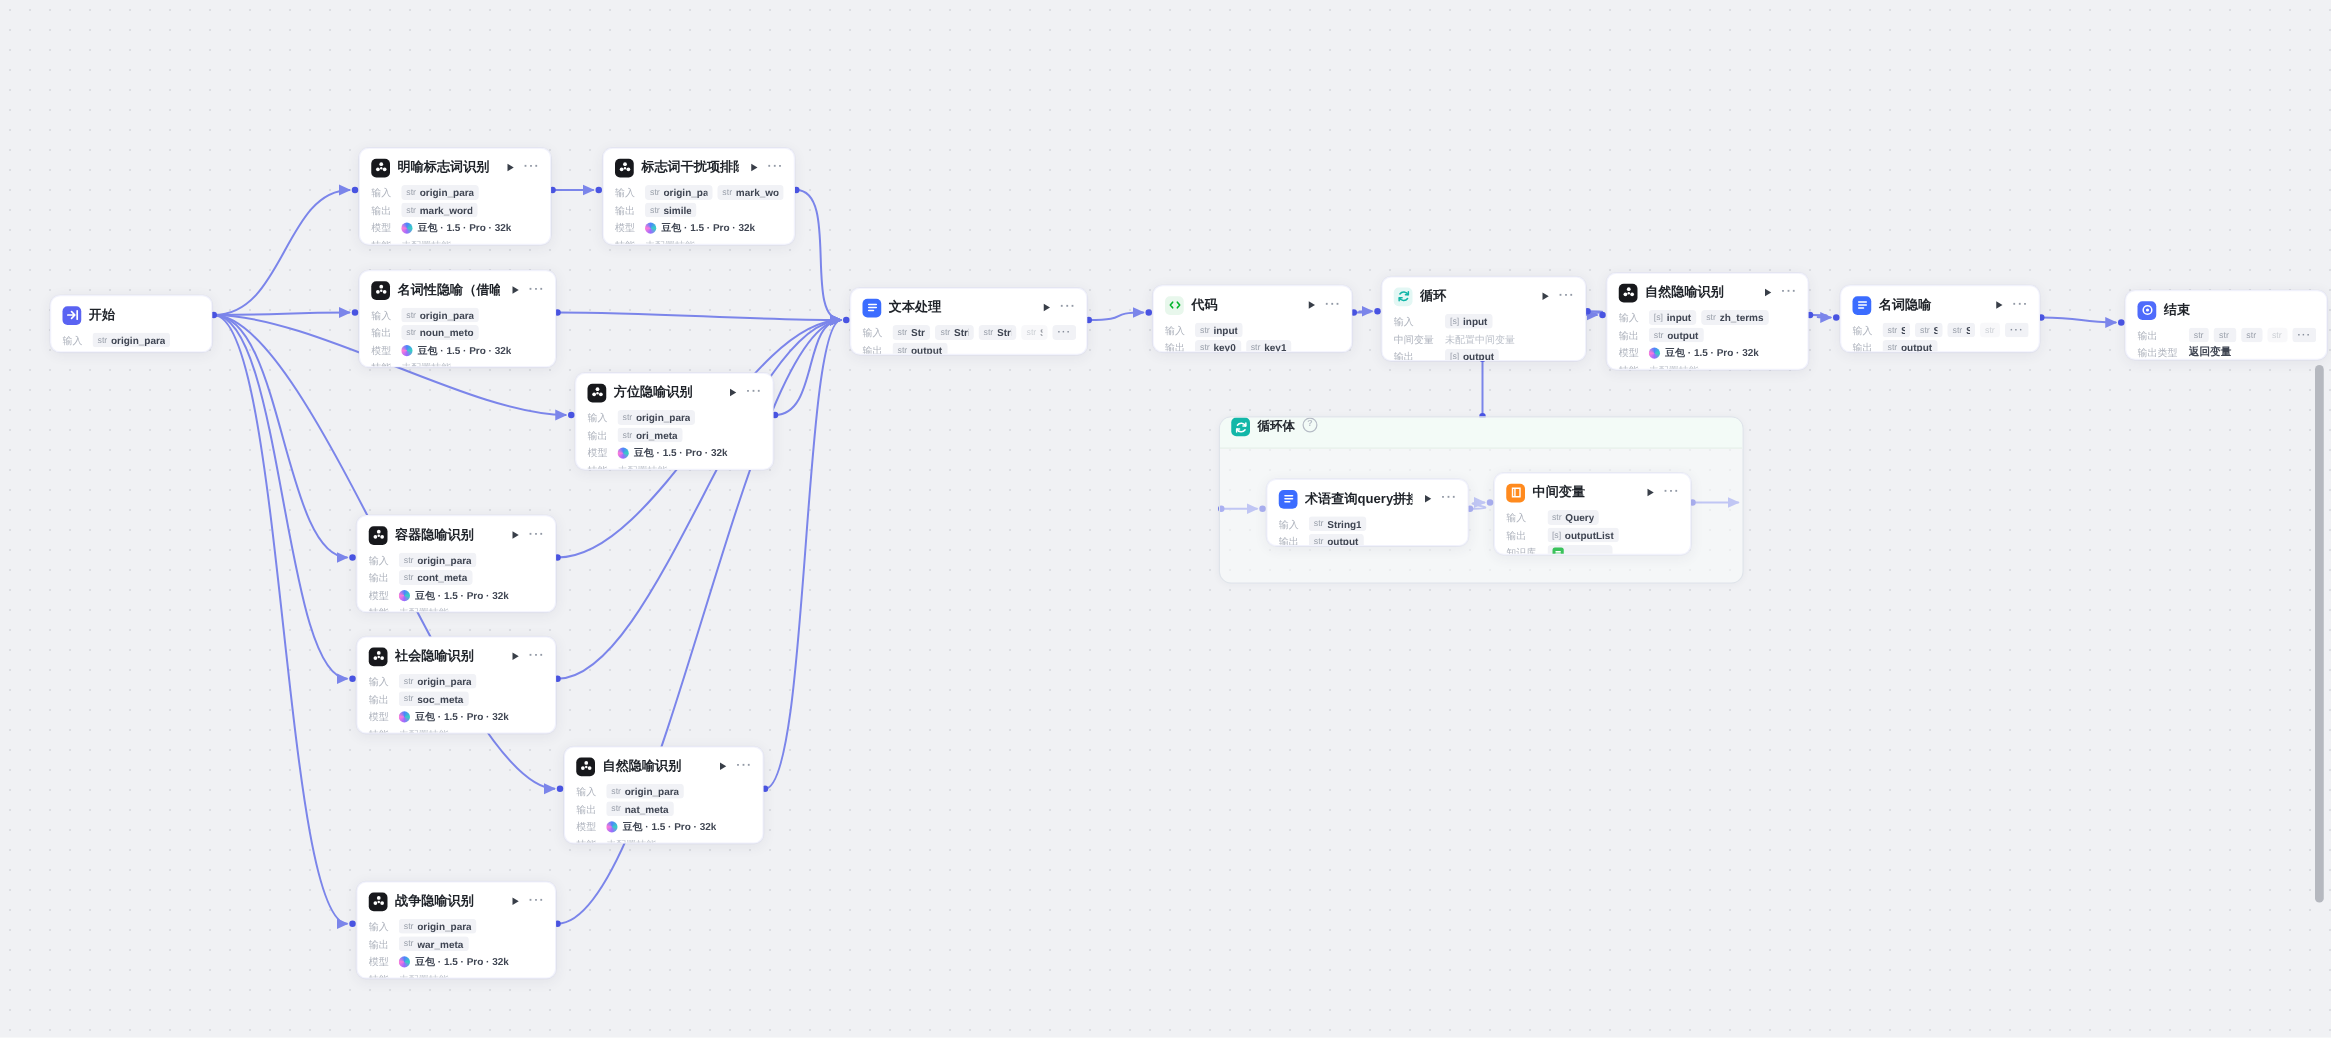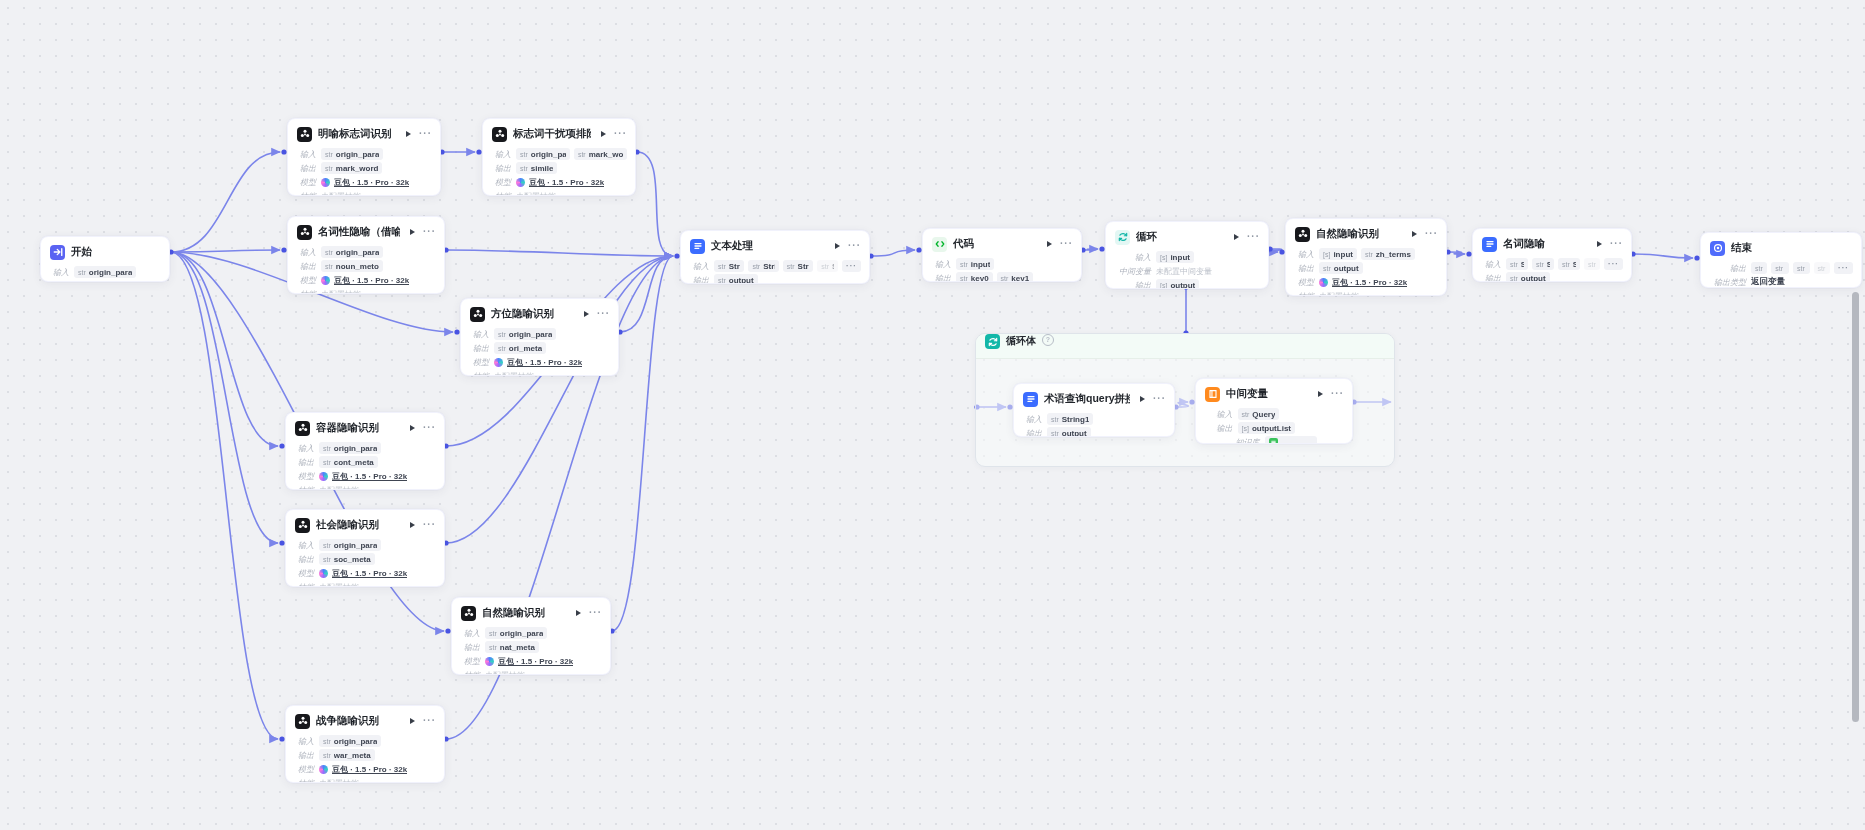--- a/index.html
+++ b/index.html
@@ -11,34 +11,34 @@
     box-shadow:0 2px 10px rgba(50,55,80,0.07),0 0 0 0.5px rgba(90,100,220,0.05);z-index:3;overflow:hidden;}
   .node-header{display:flex;align-items:center;gap:6px;padding:6px 8px 2px 9px;height:18px;justify-content:flex-end;}
   .node-icon{width:15px;height:15px;border-radius:4px;flex:none;display:flex;align-items:center;justify-content:center;}
   .node-icon svg{width:12px;height:12px;display:block;}
   .node-title{font-size:10.5px;font-weight:bold;color:#1f2329;white-space:nowrap;overflow:hidden;flex:1 1 auto;}
   .run-btn{flex:none;width:0;height:0;border-left:5px solid #383e48;border-top:3.5px solid transparent;
     border-bottom:3.5px solid transparent;margin-left:4px;cursor:pointer;}
   .more-btn{flex:none;color:#9299a5;font-size:10px;font-weight:bold;letter-spacing:1px;line-height:8px;cursor:pointer;margin-left:2px;}
   .node-rows{padding:3px 8px 5px 9px;display:flex;flex-direction:column;gap:2px;}
   .row{display:flex;align-items:center;gap:5px;height:12px;overflow:hidden;}
-  .row-label{flex:none;font-size:8px;color:#aeb3bd;text-align:right;white-space:nowrap;font-style:italic;}
+  .row-label{flex:none;font-size:8px;color:#aeb3bd;text-align:left;white-space:nowrap;}
   .row-tags{flex:1 1 auto;display:flex;align-items:center;gap:4px;overflow:hidden;min-width:0;}
   .tag{flex:0 1 auto;min-width:0;display:flex;align-items:center;gap:3px;background:#f1f2f6;border-radius:3px;
     padding:0 4px;height:12px;white-space:nowrap;overflow:hidden;}
   .tag .t{font-size:7px;color:#9aa0ab;flex:none;}
   .tag .v{font-size:8px;font-weight:bold;color:#3f4552;overflow:hidden;text-overflow:clip;}
   .tag.fade{opacity:.5;}
   .more-chip{flex:none;margin-left:auto;background:#f1f2f6;border-radius:3px;height:12px;padding:0 4px;
     font-size:8px;color:#868d9a;font-weight:bold;line-height:12px;letter-spacing:1px;cursor:pointer;}
   .muted{font-size:8px;color:#bcc1ca;white-space:nowrap;}
   .plain{font-size:8.5px;font-weight:bold;color:#3f4552;white-space:nowrap;}
   .model-dot{width:9px;height:9px;border-radius:50%;flex:none;
     background:conic-gradient(#4e83fd,#35d0c5,#9a6bff,#ff7ad9,#4e83fd);}
-  .model-text{font-size:8px;color:#3f4552;font-weight:bold;white-space:nowrap;overflow:hidden;text-decoration:underline;}
+  .model-text{font-size:8px;color:#3f4552;font-weight:bold;white-space:nowrap;overflow:hidden;}
   .kb-chip{display:flex;align-items:center;gap:3px;background:#f1f2f6;border-radius:3px;height:12px;padding:0 4px;}
   .kb-dot{width:9px;height:9px;border-radius:2px;background:#3ac25b;display:flex;align-items:center;justify-content:center;}
   .kb-dot svg{width:7px;height:7px;display:block;}
   .kb-text{font-size:8px;font-weight:bold;color:#3f4552;margin-top:13px;}
   #loop-container{position:absolute;border:1px solid #dfe4ea;border-radius:10px;z-index:2;overflow:hidden;
     background:rgba(250,251,252,0.55);box-shadow:0 1px 6px rgba(50,55,80,0.04);}
   #loop-header{display:flex;gap:6px;height:24px;padding:0 9px;background:#f3fbf7;
     border-bottom:1px solid #e6efe9;}
   #loop-title{font-size:10px;font-weight:bold;color:#23272e;}
   .info-icon{width:10px;height:10px;border:1px solid #b6bcc6;border-radius:50%;color:#b6bcc6;font-size:7px;
@@ -894,21 +894,21 @@
           <div class="row">
             <span class="row-label" style="width: 27.5px;">输出</span>
             <span class="row-tags">
               <span class="tag">
                 <span class="t">[s]</span>
                 <span class="v">outputList</span>
               </span>
             </span>
           </div>
           <div class="row">
-            <span class="row-label" style="width: 27.5px; margin-left: 27px;">知识库</span>
+            <span class="row-label" style="width: 27.5px;">知识库</span>
             <span class="row-tags">
               <span class="kb-chip">
                 <span class="kb-dot">
                   <svg viewBox="0 0 16 16">
                     <g stroke="#fff" stroke-width="2" stroke-linecap="round">
                       <path d="M4 5.2h8"></path>
                       <path d="M4 8h8"></path>
                       <path d="M4 10.8h6"></path>
                     </g>
                   </svg>

